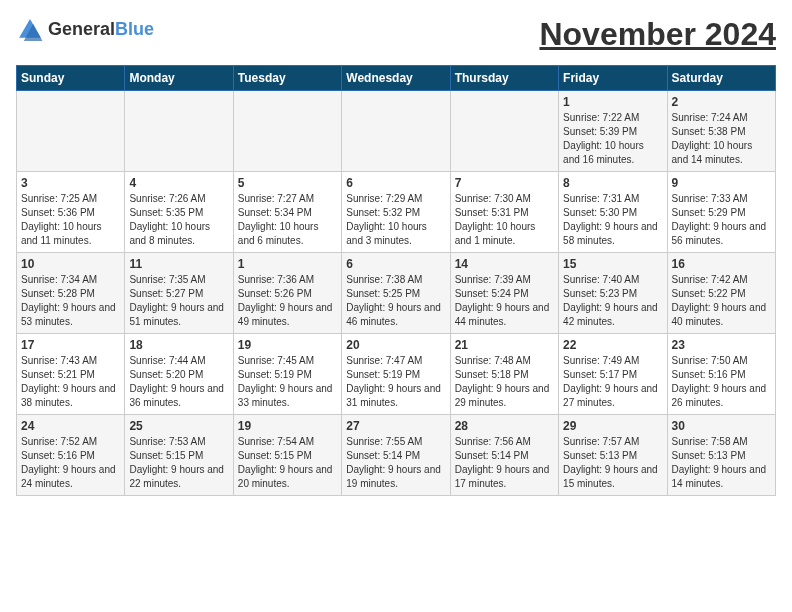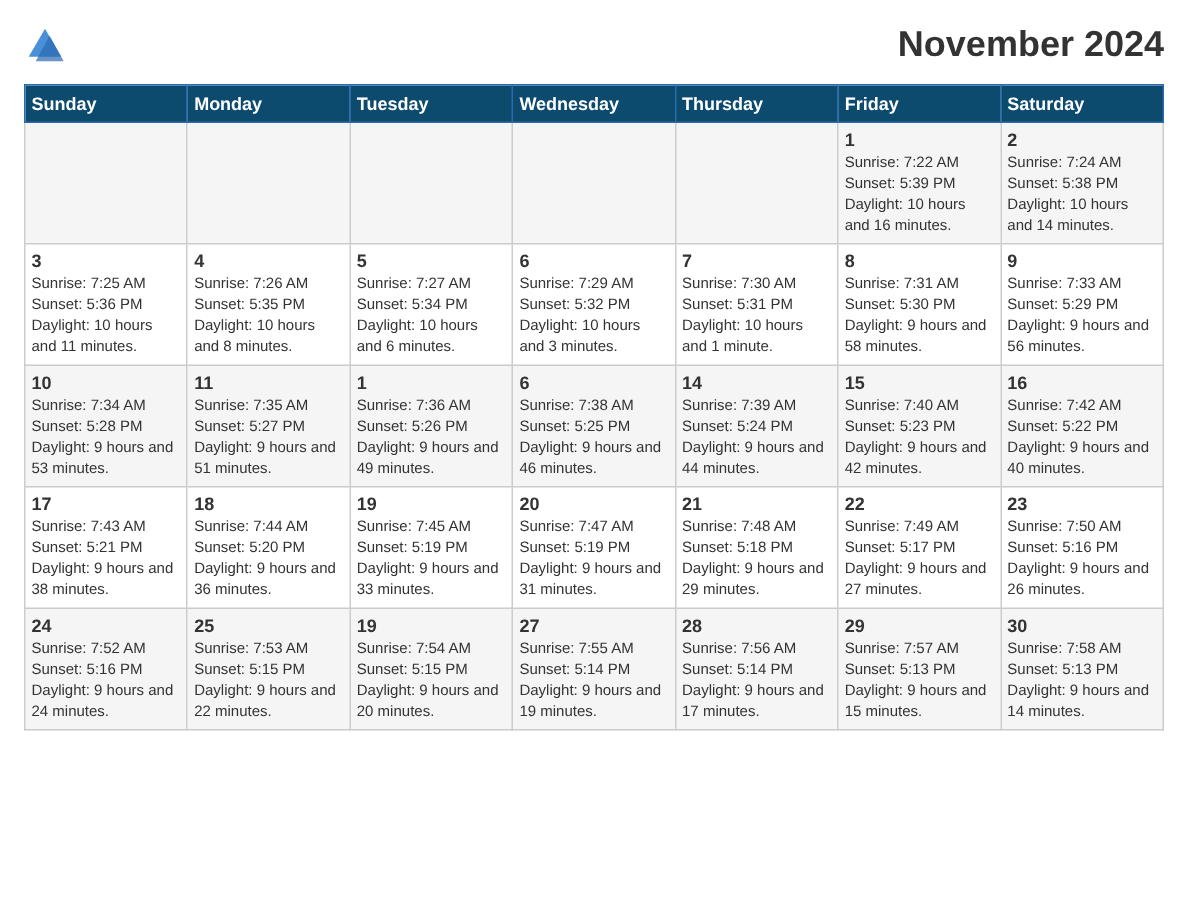--- a/index.html
+++ b/index.html
@@ -31,23 +31,24 @@
       color: #4a90d9;
     }
     .logo-icon {
       width: 28px;
       height: 28px;
     }
     .title-block {
       text-align: right;
     }
     .month-title {
-      font-size: 24px;
+      font-size: 32px;
       font-weight: bold;
       color: #333;
+      text-decoration: underline;
     }
     .location {
       font-size: 16px;
       color: #555;
     }
     table {
       width: 100%;
       border-collapse: collapse;
       table-layout: fixed;
     }
@@ -87,20 +88,23 @@
   </style>
 </head>
 <body>
 
 <div class="header">
   <div class="logo">
     <svg class="logo-icon" viewBox="0 0 36 36">
       <polygon points="18,4 32,28 4,28" fill="#4a90d9"></polygon>
       <polygon points="22,10 34,32 10,32" fill="#2a6aaf" opacity="0.7"></polygon>
     </svg>
+    <div class="logo-text">
+      <div>General<span>Blue</span></div>
+    </div>
   </div>
   <div class="title-block">
     <div class="month-title">November 2024</div>
   </div>
 </div>
 
 <table>
   <thead>
     <tr id="weekday-header">
     <th>Sunday</th>

